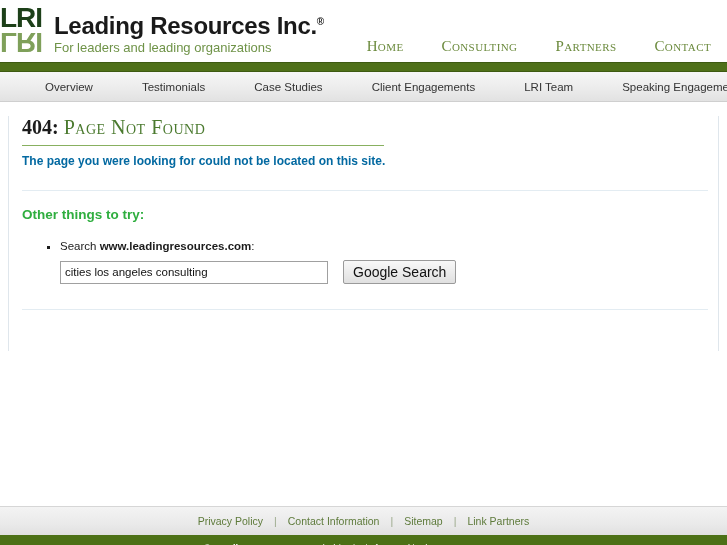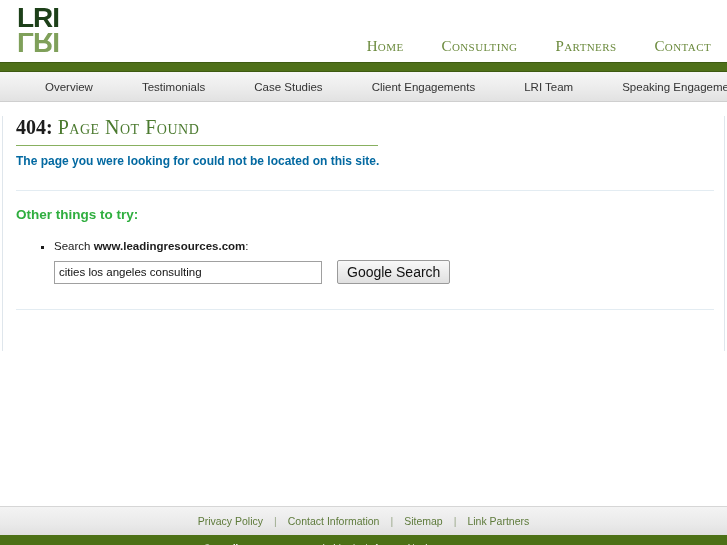--- a/index.html
+++ b/index.html
@@ -16,21 +16,21 @@
   }
 
   
   .header {
     position: relative;
     height: 62px;
     background: #ffffff;
   }
   .logo {
     position: absolute;
-    left: 17px;
+    left: 0;
     top: 4px;
     display: flex;
     align-items: flex-end;
   }
   .logo-mark {
     position: relative;
     width: 48px;
     height: 52px;
     margin-right: 6px;
   }
@@ -126,21 +126,21 @@
     white-space: nowrap;
   }
   .subnav a:last-child { margin-right: 0; }
 
   
   .content-wrap {
     position: relative;
     background: #ffffff;
     border-left: 1px solid #dfe6ec;
     border-right: 1px solid #dfe6ec;
-    margin: 0 2px;
+    margin: 0 8px;
     min-height: 235px;
     padding: 0 10px 0 13px;
     box-sizing: border-box;
   }
   .page-title {
     font-family: "Liberation Serif", serif;
     font-size: 20px;
     margin: 14px 0 0 0;
     white-space: nowrap;
   }
@@ -269,20 +269,24 @@
   }
 </style>
 </head>
 <body>
 
 <div class="header">
   <div class="logo">
     <div class="logo-mark">
       <span class="lri-top">LRI</span>
       <span class="lri-bottom">LRI</span>
+    </div>
+    <div class="logo-words">
+      <div class="logo-title"><span>Leading Resources Inc.</span><sup>®</sup></div>
+      <div class="logo-tag">For leaders and leading organizations</div>
     </div>
   </div>
 
   <div class="topnav">
     <a href="#">Home</a>
     <a href="#">Consulting</a>
     <a href="#">Partners</a>
     <a href="#">Contact</a>
   </div>
 </div>

